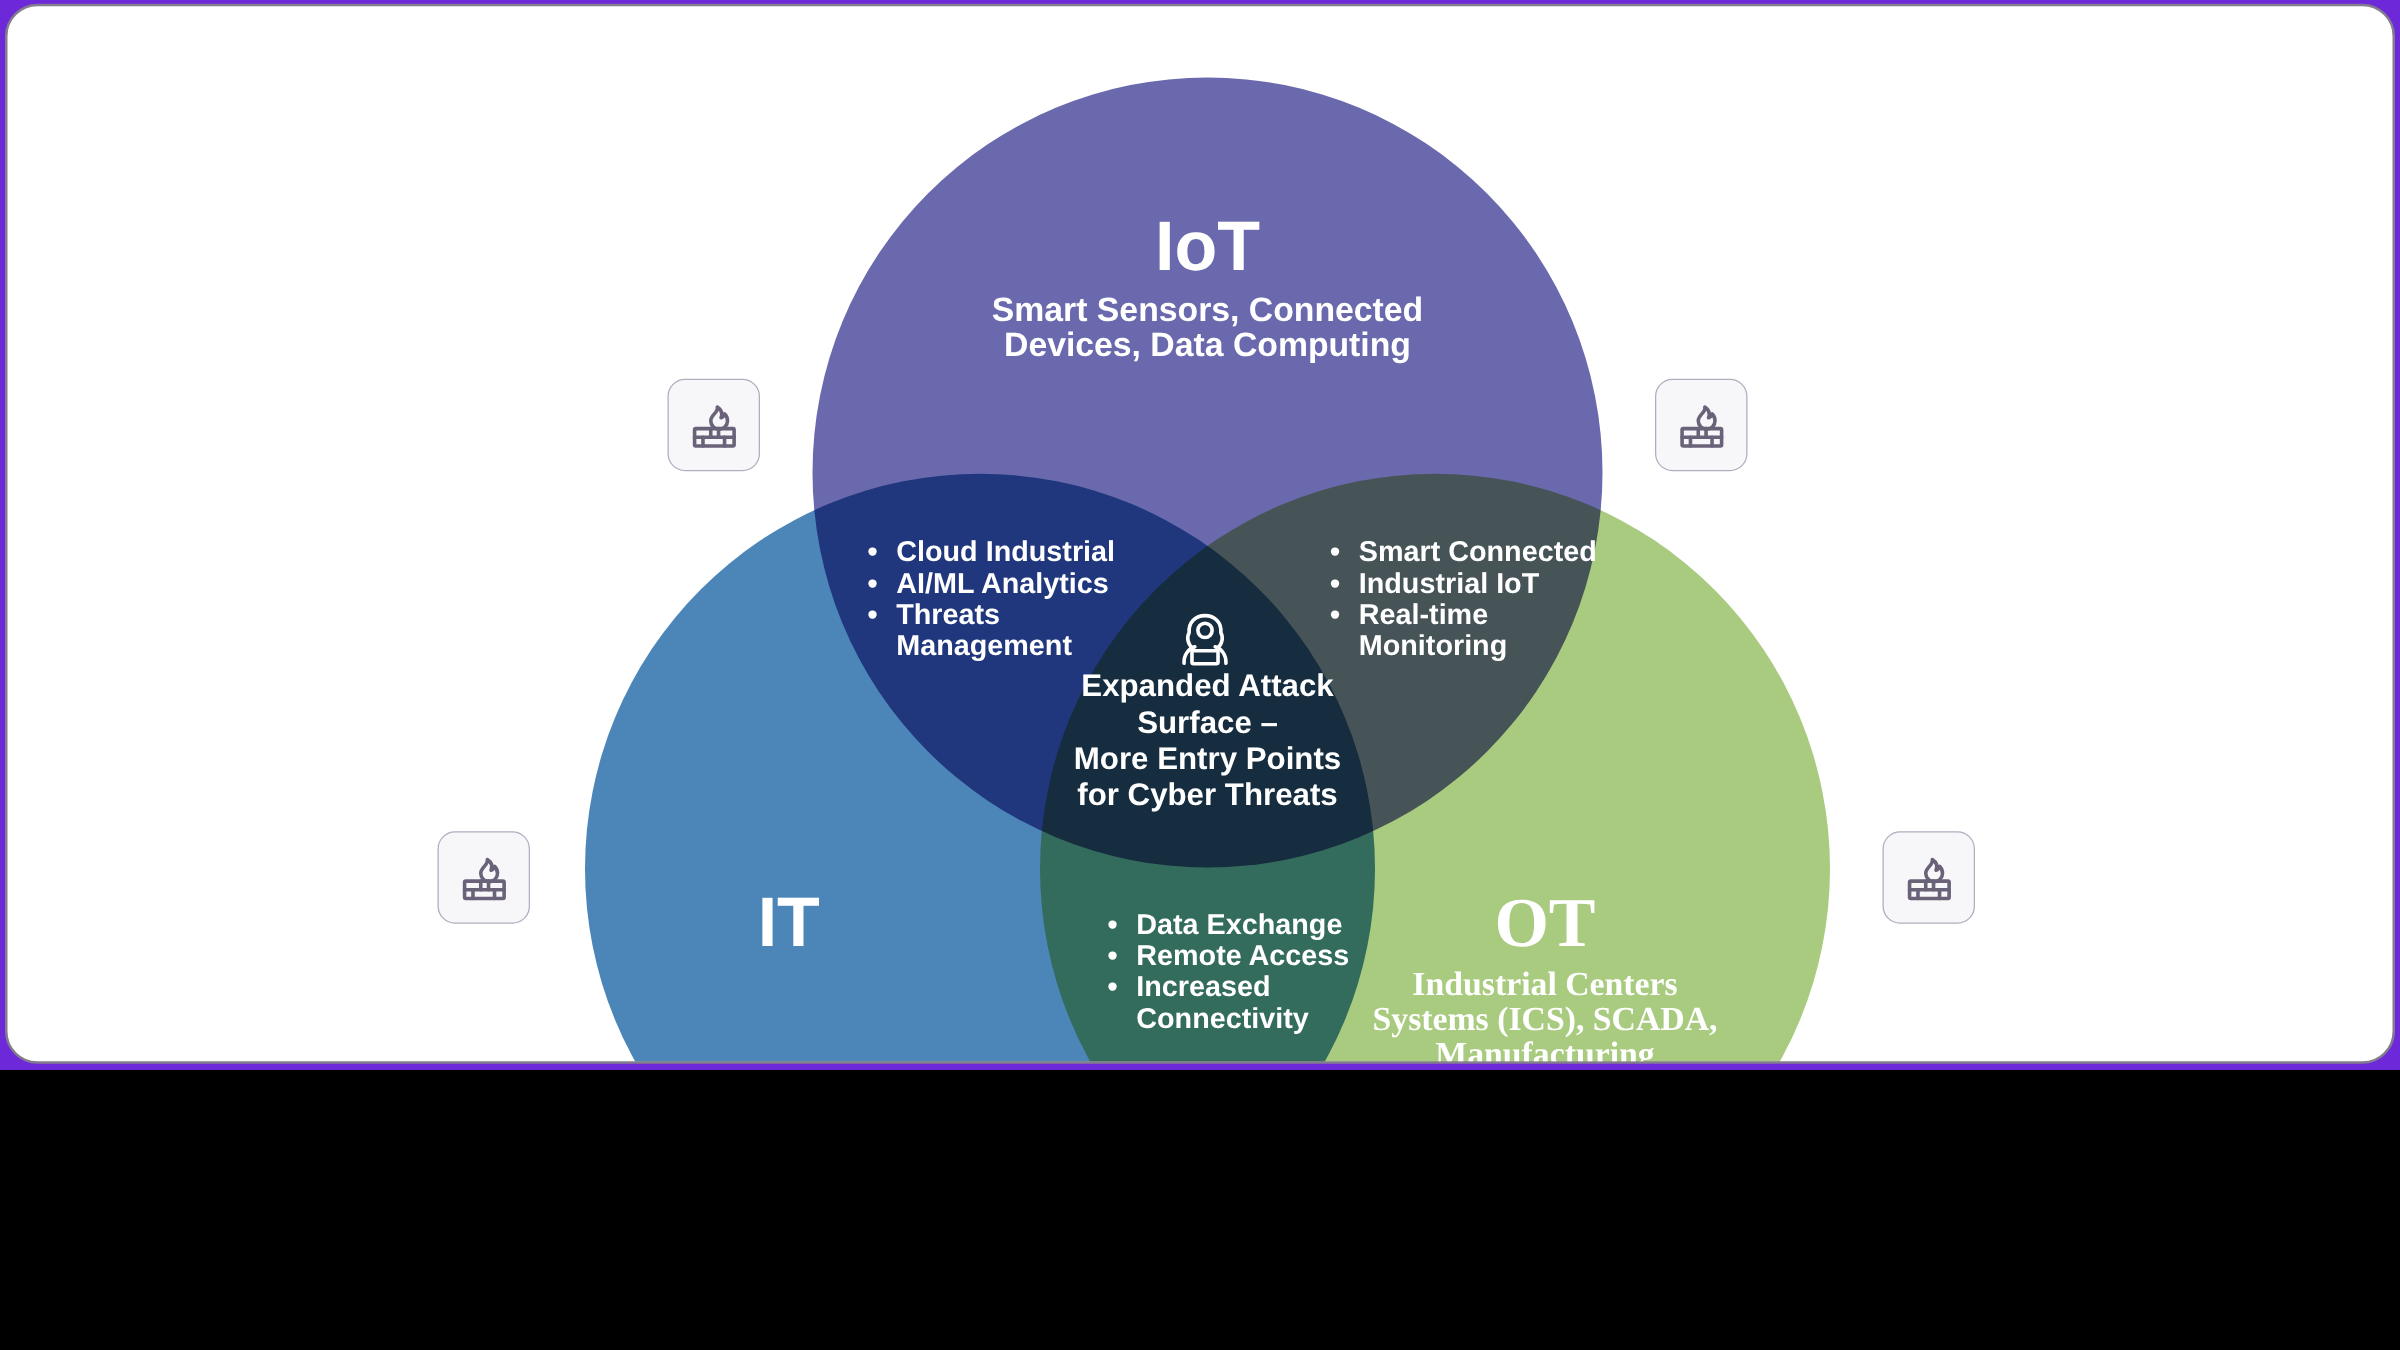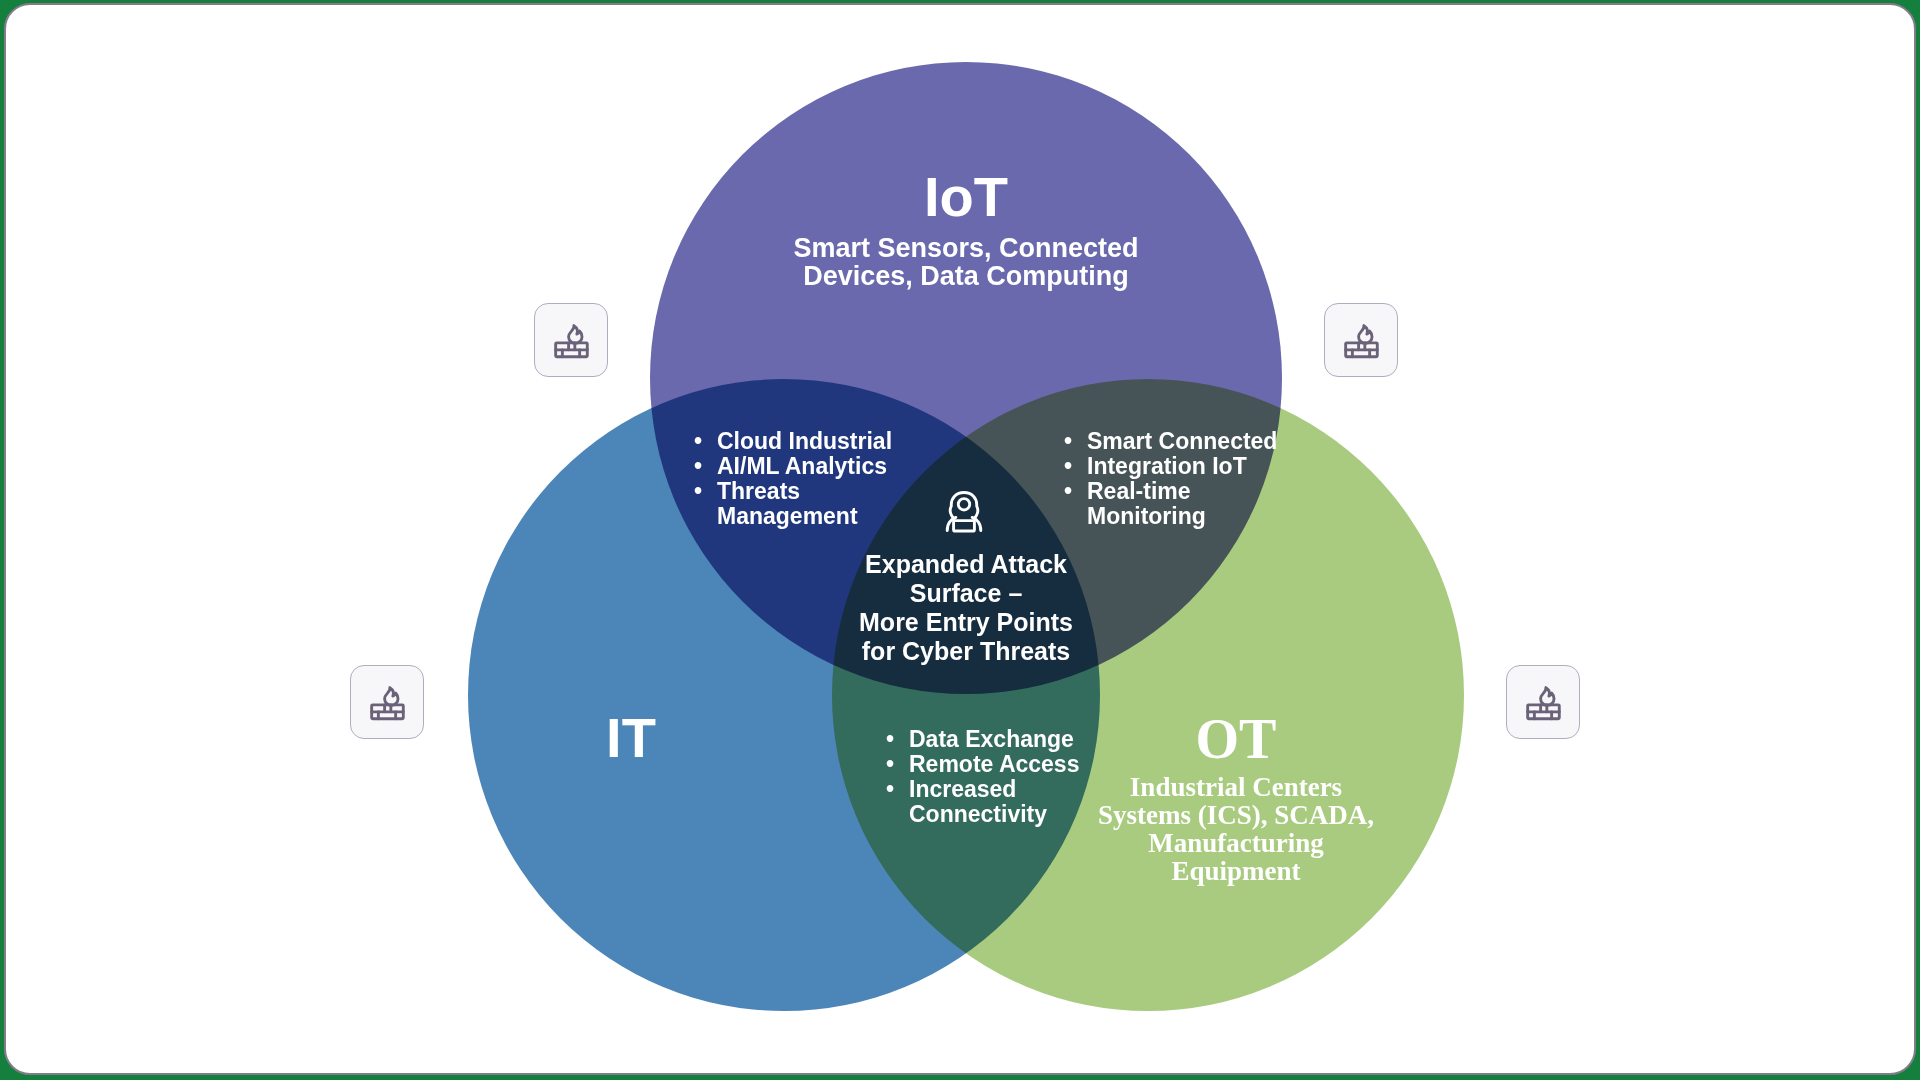--- a/index.html
+++ b/index.html
@@ -1,18 +1,18 @@
 <!DOCTYPE html>
 <html><head>
 <meta charset="utf-8">
 <title>IT / OT / IoT Convergence Venn Diagram</title>
 <style>
   * { margin:0; padding:0; box-sizing:border-box; }
   body { background:#000; font-family:"Liberation Sans", sans-serif; }
-  .stage { position:relative; width:1920px; height:1080px; background:#15803d; overflow:hidden; }
+  .stage { position:relative; width:1920px; height:856px; background:#6d28d9; overflow:hidden; }
   .card {
     position:absolute; left:4px; top:3px; right:4px; bottom:5px;
     background:#ffffff; border:2px solid #827c8c; border-radius:26px;
     isolation:isolate; overflow:hidden;
   }
   .circle {
     position:absolute; width:632px; height:632px; border-radius:50%;
     mix-blend-mode:multiply;
   }
   .circle.iot { left:644px; top:57px;  background:#6a69ae; }
@@ -32,21 +32,21 @@
   .blist { position:absolute; list-style:none; color:#fff; font-size:23px; font-weight:700; line-height:25px; }
   .blist li { display:flex; }
   .blist .dot { width:23px; flex:none; }
   .blist .txt { white-space:pre-line; }
   .blist.iot-it { left:688px;  top:424px; }
   .blist.iot-ot { left:1058px; top:424px; }
   .blist.it-ot  { left:880px;  top:722px; }
 
   .center-icon { position:absolute; left:929px; top:478px; width:58px; height:58px; }
   .center-text {
-    position:absolute; left:960px; top:545px; transform:translateX(-50%);
+    position:absolute; left:960px; top:530px; transform:translateX(-50%);
     width:280px; text-align:center; color:#fff;
     font-size:25px; font-weight:700; line-height:29px; white-space:pre-line;
   }
 
   .fw {
     position:absolute; width:74px; height:74px;
     background:#f7f6f8; border:1.5px solid #b3acbe; border-radius:14px;
     display:flex; align-items:center; justify-content:center;
   }
   .fw.tl { left:528px;  top:298px; }
@@ -98,21 +98,21 @@
         </li>
     </ul>
 
     <ul class="blist iot-ot">
       <li>
         <span class="dot">•</span>
         <span class="txt">Smart Connected</span>
         </li>
       <li>
         <span class="dot">•</span>
-        <span class="txt">Integration IoT</span>
+        <span class="txt">Industrial IoT</span>
         </li>
       <li>
         <span class="dot">•</span>
         <span class="txt">Real-time
 Monitoring</span>
         </li>
     </ul>
 
     <ul class="blist it-ot">
       <li>

